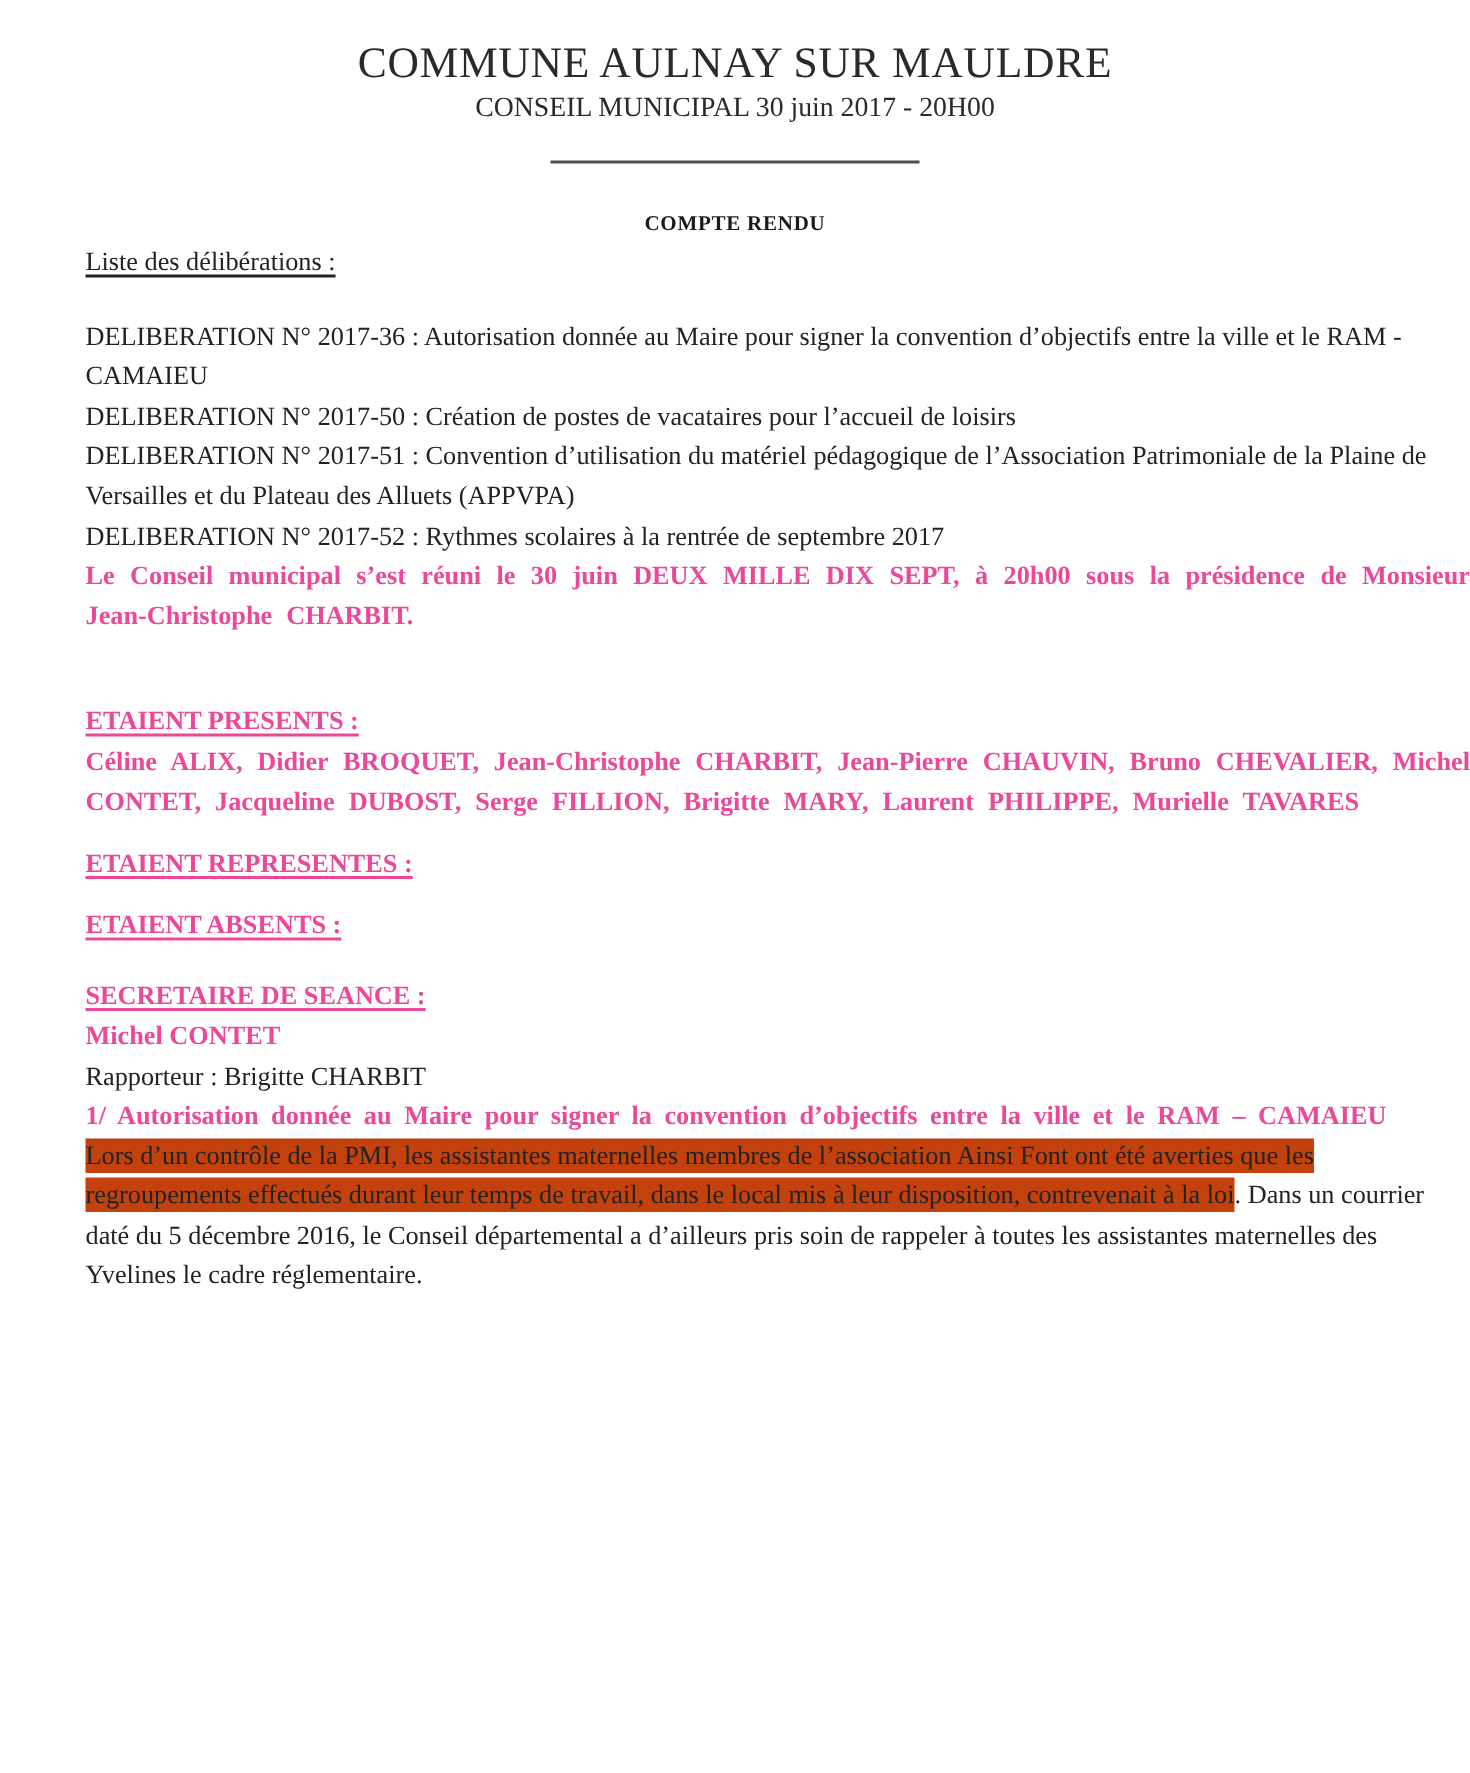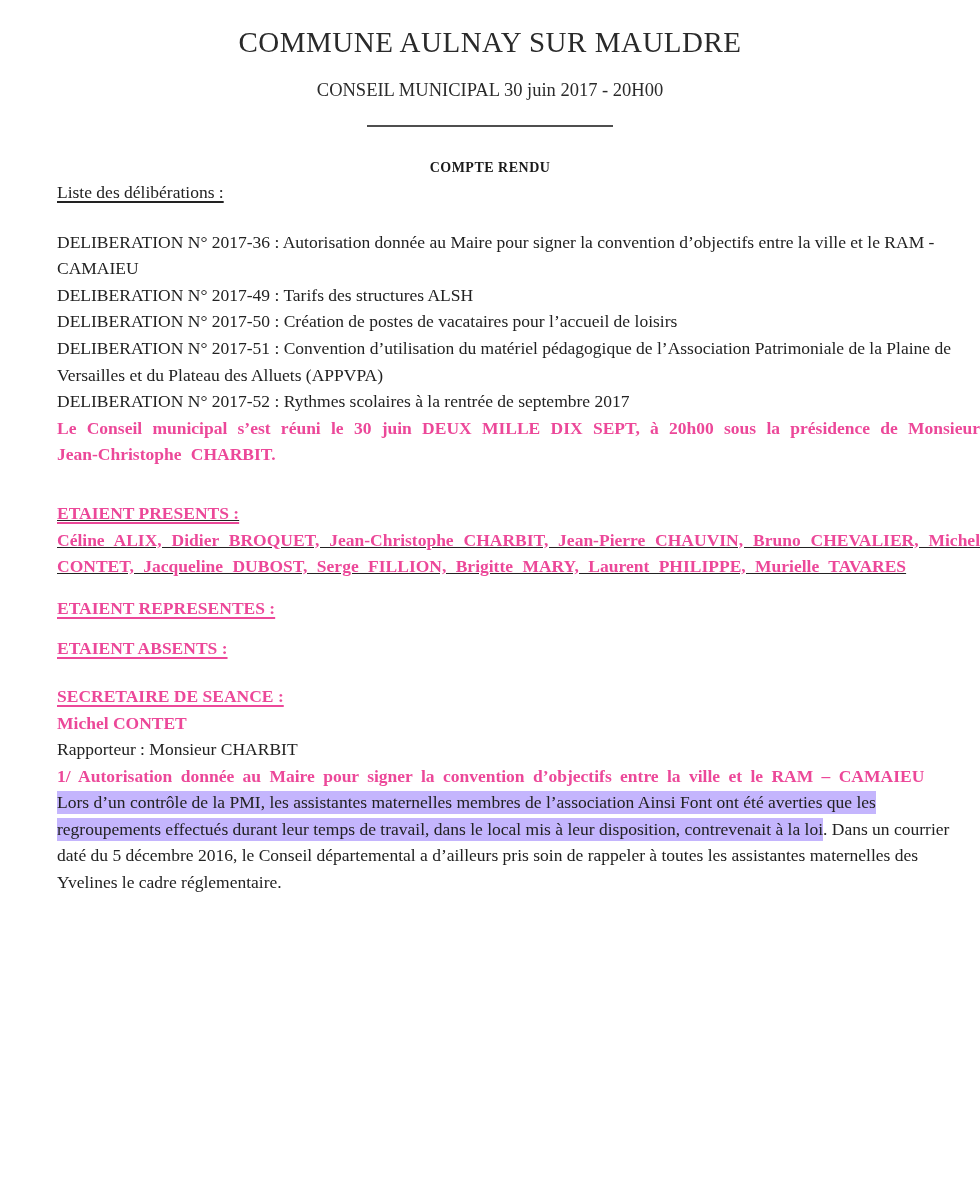--- a/index.html
+++ b/index.html
@@ -24,21 +24,21 @@
   }
   .doc-title {
     margin: 0;
     font-size: 29px;
     font-weight: 400;
     letter-spacing: 0.5px;
     line-height: 33px;
     color: #2a2a2a;
   }
   .doc-subtitle {
-    margin: 20px 0 0 0;
+    margin: 2px 0 0 0;
     font-size: 18.5px;
     line-height: 23px;
     color: #2a2a2a;
   }
   .header-rule {
     display: block;
     width: 246px;
     border: none;
     border-top: 2px solid #4f4f4f;
     margin: 23px auto 0 auto;
@@ -59,30 +59,30 @@
   }
   .content p { margin: 0; }
   .u { text-decoration: underline; text-decoration-thickness: 1.5px; text-underline-offset: 3px; }
   .b { font-weight: 700; color: #ec4899; }
   .just { text-align: justify; }
   .wide { word-spacing: 5px; }
 
   .liste-heading   { margin-top: 53px; }
   .delib-list      { margin-top: 23px; }
   .intro           { margin-top: 21px; }
-  .sec-presents    { margin-top: 32px; text-decoration: underline; }
+  .sec-presents    { margin-top: 44px; }
   .sec-representes { margin-top: 15px; }
   .sec-absents     { margin-top: 14px; }
   .sec-secretaire  { margin-top: 21px; }
   .rapporteur      { margin-top: 19px; }
   .agenda-heading  { margin-top: 38px; word-spacing: 4px; }
   .agenda-par      { margin-top: 23px; }
 
   .hl {
-    background-color: #c4b5fd;
+    background-color: #c2410c;
     box-decoration-break: clone;
     -webkit-box-decoration-break: clone;
     padding: 1px 0 2px 0;
   }
 </style>
 </head>
 <body>
 
 <div class="page">
 
@@ -92,21 +92,20 @@
     <hr class="header-rule">
     <h2 class="doc-type">COMPTE RENDU</h2>
   </header>
 
   <div class="content">
 
     <p class="liste-heading"><span class="u">Liste des délibérations :</span></p>
 
     <div class="delib-list">
       <p>DELIBERATION N° 2017-36 : Autorisation donnée au Maire pour signer la convention d’objectifs entre la ville et le RAM - CAMAIEU</p>
-      <p>DELIBERATION N° 2017-49 : Tarifs des structures ALSH</p>
       <p>DELIBERATION N° 2017-50 : Création de postes de vacataires pour l’accueil de loisirs</p>
       <p>DELIBERATION N° 2017-51 : Convention d’utilisation du matériel pédagogique de l’Association Patrimoniale de la Plaine de Versailles et du Plateau des Alluets (APPVPA)</p>
       <p>DELIBERATION N° 2017-52 : Rythmes scolaires à la rentrée de septembre 2017</p>
     </div>
 
     <p class="intro b just wide">Le Conseil municipal s’est réuni le 30 juin DEUX MILLE DIX SEPT, à 20h00 sous la présidence de Monsieur Jean-Christophe CHARBIT.</p>
 
     <div class="sec-presents">
       <p><span class="b u">ETAIENT PRESENTS :</span></p>
       <p class="b just wide">Céline ALIX, Didier BROQUET, Jean-Christophe CHARBIT, Jean-Pierre CHAUVIN, Bruno CHEVALIER, Michel CONTET, Jacqueline DUBOST, Serge FILLION, Brigitte MARY, Laurent PHILIPPE, Murielle TAVARES</p>
@@ -118,20 +117,20 @@
 
     <div class="sec-absents">
       <p><span class="b u">ETAIENT ABSENTS :</span></p>
     </div>
 
     <div class="sec-secretaire">
       <p><span class="b u">SECRETAIRE DE SEANCE :</span></p>
       <p class="b">Michel CONTET</p>
     </div>
 
-    <p class="rapporteur">Rapporteur : Monsieur CHARBIT</p>
+    <p class="rapporteur">Rapporteur : Brigitte CHARBIT</p>
 
     <p class="agenda-heading b just">1/ Autorisation donnée au Maire pour signer la convention d’objectifs entre la ville et le RAM – CAMAIEU</p>
 
     <p class="agenda-par"><span class="hl">Lors d’un contrôle de la PMI, les assistantes maternelles membres de l’association Ainsi Font ont été averties que les regroupements effectués durant leur temps de travail, dans le local mis à leur disposition, contrevenait à la loi</span><span>. Dans un courrier daté du 5 décembre 2016, le Conseil départemental a d’ailleurs pris soin de rappeler à toutes les assistantes maternelles des Yvelines le cadre réglementaire.</span></p>
 
   </div>
 </div>
 
 </body></html>

